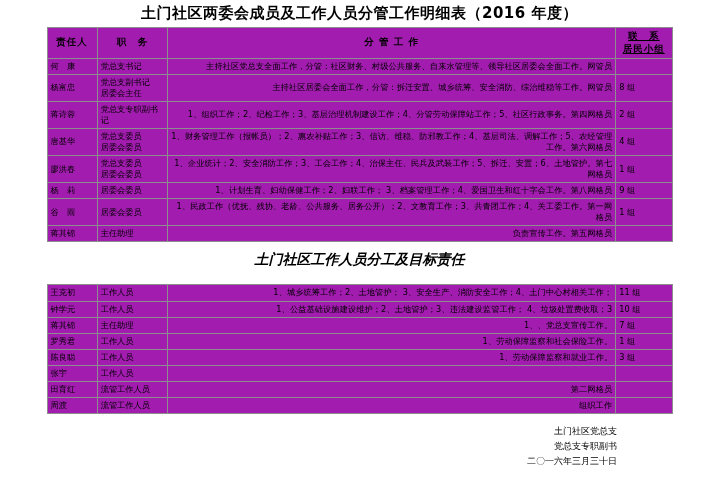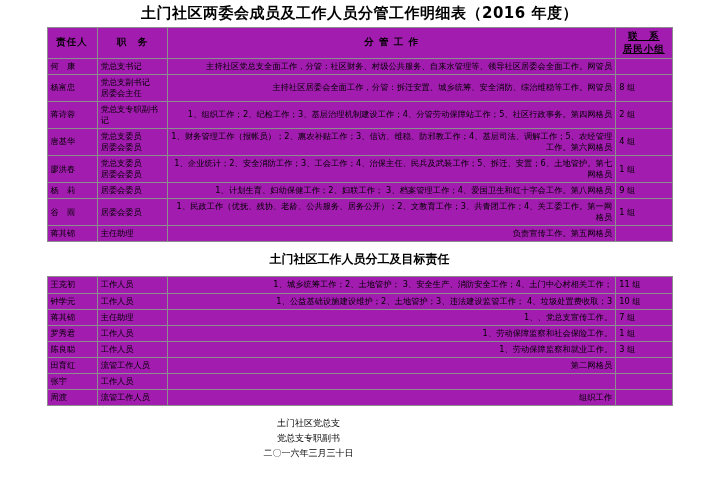--- a/index.html
+++ b/index.html
@@ -60,30 +60,31 @@
   td.person, td.post, td.group {
   }
   td.post { line-height: 1.45; }
   td.work {
     text-align: right;
     letter-spacing: 0.1px;
   }
   .section-head {
     text-align: center;
     font-weight: bold;
-    font-size: 12px;
+    font-size: 14px;
     padding: 3px 0 3px 0;
     width: 626px;
-    margin: 6px auto 5px auto;
-    color: #000;
+    margin: 6px auto 12px auto;
+    color: #000;
+    font-style: italic;
   }
   .footer {
     margin-top: 10px;
     padding-right: 102px;
-    text-align: center;
+    text-align: right;
     font-size: 9px;
     line-height: 1.65;
     color: #000;
   }
   .footer div { white-space: nowrap; }
   .two-line span { display: block; text-decoration: underline; }
 </style>
 </head>
 <body>
 
@@ -207,29 +208,29 @@
           <td class="work">1、劳动保障监察和社会保险工作。</td>
           <td class="group">1 组</td>
         </tr>
         <tr>
           <td class="person">陈良聪</td>
           <td class="post">工作人员</td>
           <td class="work">1、劳动保障监察和就业工作。</td>
           <td class="group">3 组</td>
         </tr>
         <tr>
+          <td class="person">张宇</td>
+          <td class="post">工作人员</td>
+          <td class="work"></td>
+          <td class="group"></td>
+        </tr>
+        <tr>
           <td class="person">田育红</td>
           <td class="post">流管工作人员</td>
           <td class="work">第二网格员</td>
-          <td class="group"></td>
-        </tr>
-        <tr>
-          <td class="person">张宇</td>
-          <td class="post">工作人员</td>
-          <td class="work"></td>
           <td class="group"></td>
         </tr>
         <tr>
           <td class="person">周渡</td>
           <td class="post">流管工作人员</td>
           <td class="work">组织工作</td>
           <td class="group"></td>
         </tr>
       </tbody>
   </table>

